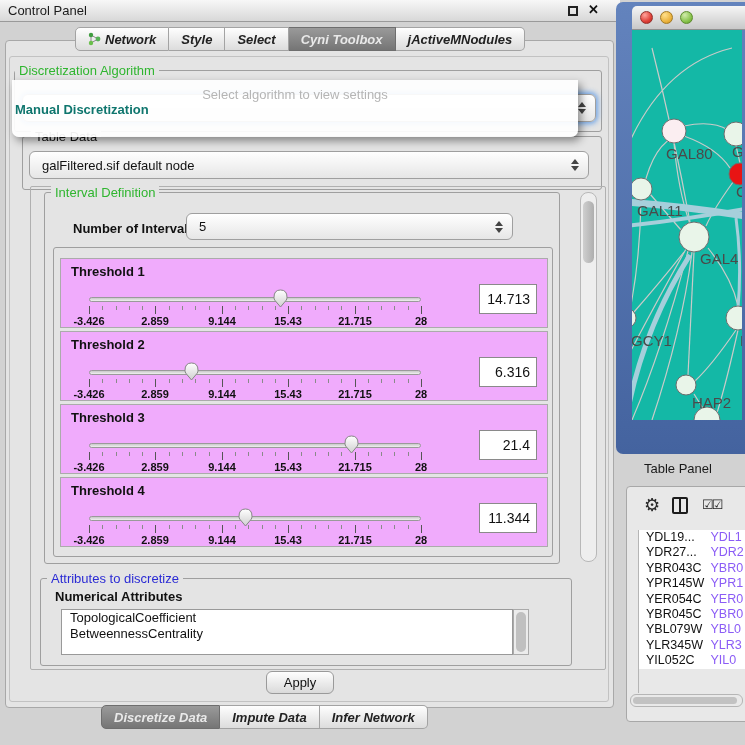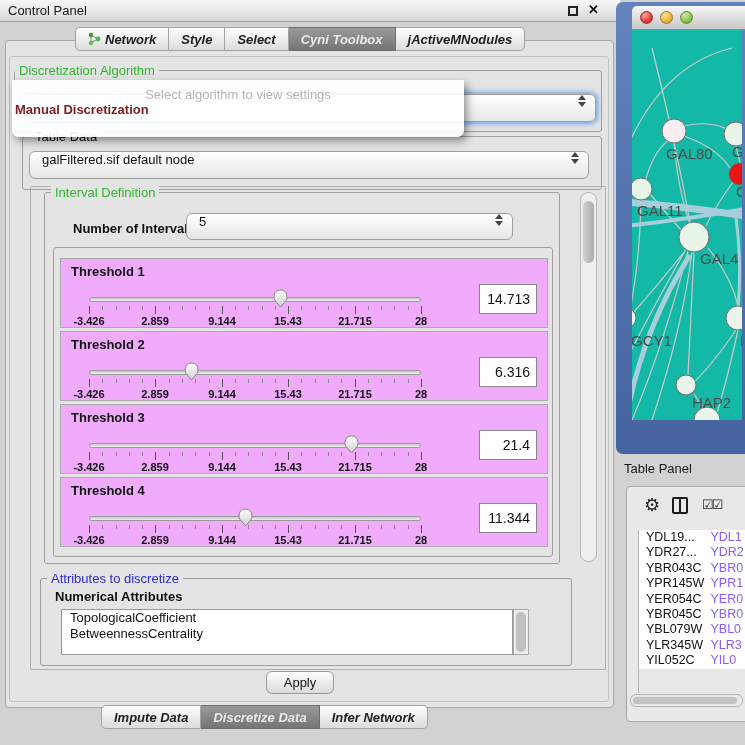--- a/index.html
+++ b/index.html
@@ -31,35 +31,35 @@
   .inner-line { left:9px; top:56px; width:600px; height:646px; border:1px solid #c2c2c2; border-radius:3px; }
 
   .groupbox { border:1px solid #9f9f9f; border-radius:3px; }
   .gtitle { position:absolute; top:-8px; font-size:13px; background:#e4e4e4; padding:0 4px; white-space:nowrap; }
   .gt-green { color:#2fb52f; }
   .gt-blue { color:#2b2bd4; }
   .gt-black { color:#111; }
 
   
   .combo { background:linear-gradient(#ffffff,#e6e6e6); border:1px solid #9f9f9f; border-radius:6px;
-    font-size:13px; color:#111; display:flex; align-items:flex-start; }
+    font-size:13px; color:#111; display:flex; align-items:center; }
   .combo .val { margin-left:12px; flex:1; overflow:hidden; white-space:nowrap; }
   .spin { width:9px; margin-right:9px; display:flex; flex-direction:column; align-items:center; gap:2px; }
   .spin i { display:block; width:0; height:0; border-left:4px solid transparent; border-right:4px solid transparent; }
   .spin .up { border-bottom:5px solid #444; }
   .spin .dn { border-top:5px solid #444; }
 
   
   .alg-group { left:14px; top:70px; width:588px; height:62px; }
   .alg-combo { left:22px; top:94px; width:574px; height:28px;
     box-shadow:0 0 5px 2px rgba(95,155,230,.85); }
-  .popup { left:12px; top:80px; width:452px; height:57px; background:rgba(255,255,255,.93);
+  .popup { left:12px; top:80px; width:566px; height:57px; background:rgba(255,255,255,.93);
     border-radius:0 0 7px 7px; box-shadow:3px 4px 9px rgba(0,0,0,.42); z-index:30; }
   .popup .hint { text-align:center; color:#b5b5b5; font-size:13px; padding-top:7px; height:21px; }
-  .popup .opt { font-size:13px; color:#7f1d1d; padding:1px 16px 1px 3px; line-height:15px; }
+  .popup .opt { font-size:13px; color:#0f766e; padding:1px 16px 1px 3px; line-height:15px; }
   .popup .opt.sel { font-weight:bold; }
 
   .td-group { left:22px; top:136px; width:580px; height:54px; }
   .td-combo { left:6px; top:14px; width:560px; height:28px; }
 
   .mid-container { left:30px; top:186px; width:576px; height:484px; border:1px solid #b0b0b0; border-radius:2px; }
 
   .int-group { left:44px; top:192px; width:516px; height:372px; }
   .noi-label { left:28px; top:28px; font-size:13px; font-weight:bold; color:#111; }
   .noi-combo { left:141px; top:20px; width:327px; height:27px; }
@@ -108,21 +108,21 @@
   .net-titlebar { left:632px; top:6px; width:113px; height:24px;
     background:linear-gradient(#f6f6f6,#c8c8c8); border-radius:5px 0 0 0; border-bottom:1px solid #909090;
     display:flex; align-items:center; }
   .light { width:13px; height:13px; border-radius:50%; margin-left:7px; }
   .light.red { background:radial-gradient(circle at 35% 28%, #ffa49c, #df4038 60%, #ae251e); border:1px solid #93312c; margin-left:8px; }
   .light.yellow { background:radial-gradient(circle at 35% 28%, #ffe08c, #e9b03a 65%, #c08a22); border:1px solid #a37a24; }
   .light.green { background:radial-gradient(circle at 35% 28%, #d1ecac, #83c046 65%, #5d9430); border:1px solid #5d8c2e; }
   .net-canvas { left:632px; top:30px; width:110px; height:390px; background:#14b8a6; overflow:hidden; }
 
   
-  .tp-title { left:624px; top:461px; font-size:13px; color:#1a1a1a; }
+  .tp-title { left:644px; top:461px; font-size:13px; color:#1a1a1a; }
   .tp-body { left:626px; top:486px; width:130px; height:236px; background:#e8e8e8;
     border:1px solid #a8a8a8; border-radius:4px; }
   .gear { left:644px; top:494px; font-size:18px; color:#2a2a2a; }
   .colic { left:672px; top:497px; width:16px; height:17px; border:2px solid #1c1c1c; border-radius:2px; }
   .colic i { position:absolute; left:5px; top:0; width:2px; height:13px; background:#1c1c1c; }
   .cbx { left:702px; top:497px; font-size:13px; color:#222; letter-spacing:-2px; }
   .tbl { left:638px; top:530px; width:107px; height:163px; overflow:hidden; border-left:1px solid #b5b5b5; }
   .tbl-head { display:flex; height:26px; }
   .tbl-head .h1 { width:70px; background:#b9dcee; border:1px solid #93bdd3; font-size:13px; color:#111;
     display:flex; align-items:center; justify-content:center; }
@@ -329,25 +329,25 @@
     <div class="abs attr-vscroll">
       <div class="vthumb"></div>
     </div>
   </div>
 
   <div class="abs apply-btn">
     <span>Apply</span>
   </div>
 
   <div class="abs seg-row tabs-bottom">
-    <div class="seg">
-        <span>Impute Data</span>
-      </div>
     <div class="seg sel">
         <span>Discretize Data</span>
+      </div>
+    <div class="seg">
+        <span>Impute Data</span>
       </div>
     <div class="seg">
         <span>Infer Network</span>
       </div>
   </div>
 
   <div class="abs net-window"></div>
   <div class="abs net-titlebar">
     <span class="light red"></span>
     <span class="light yellow"></span>

